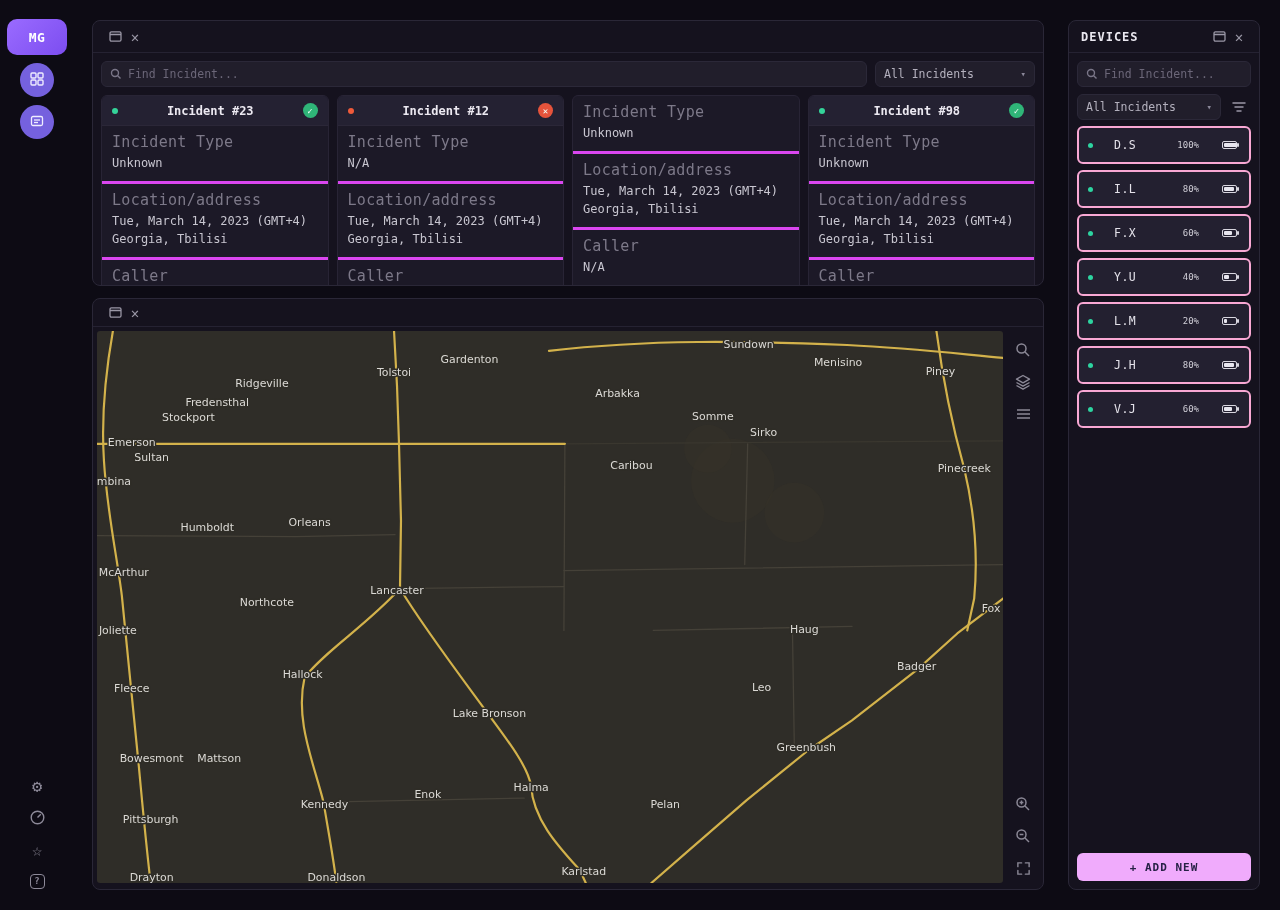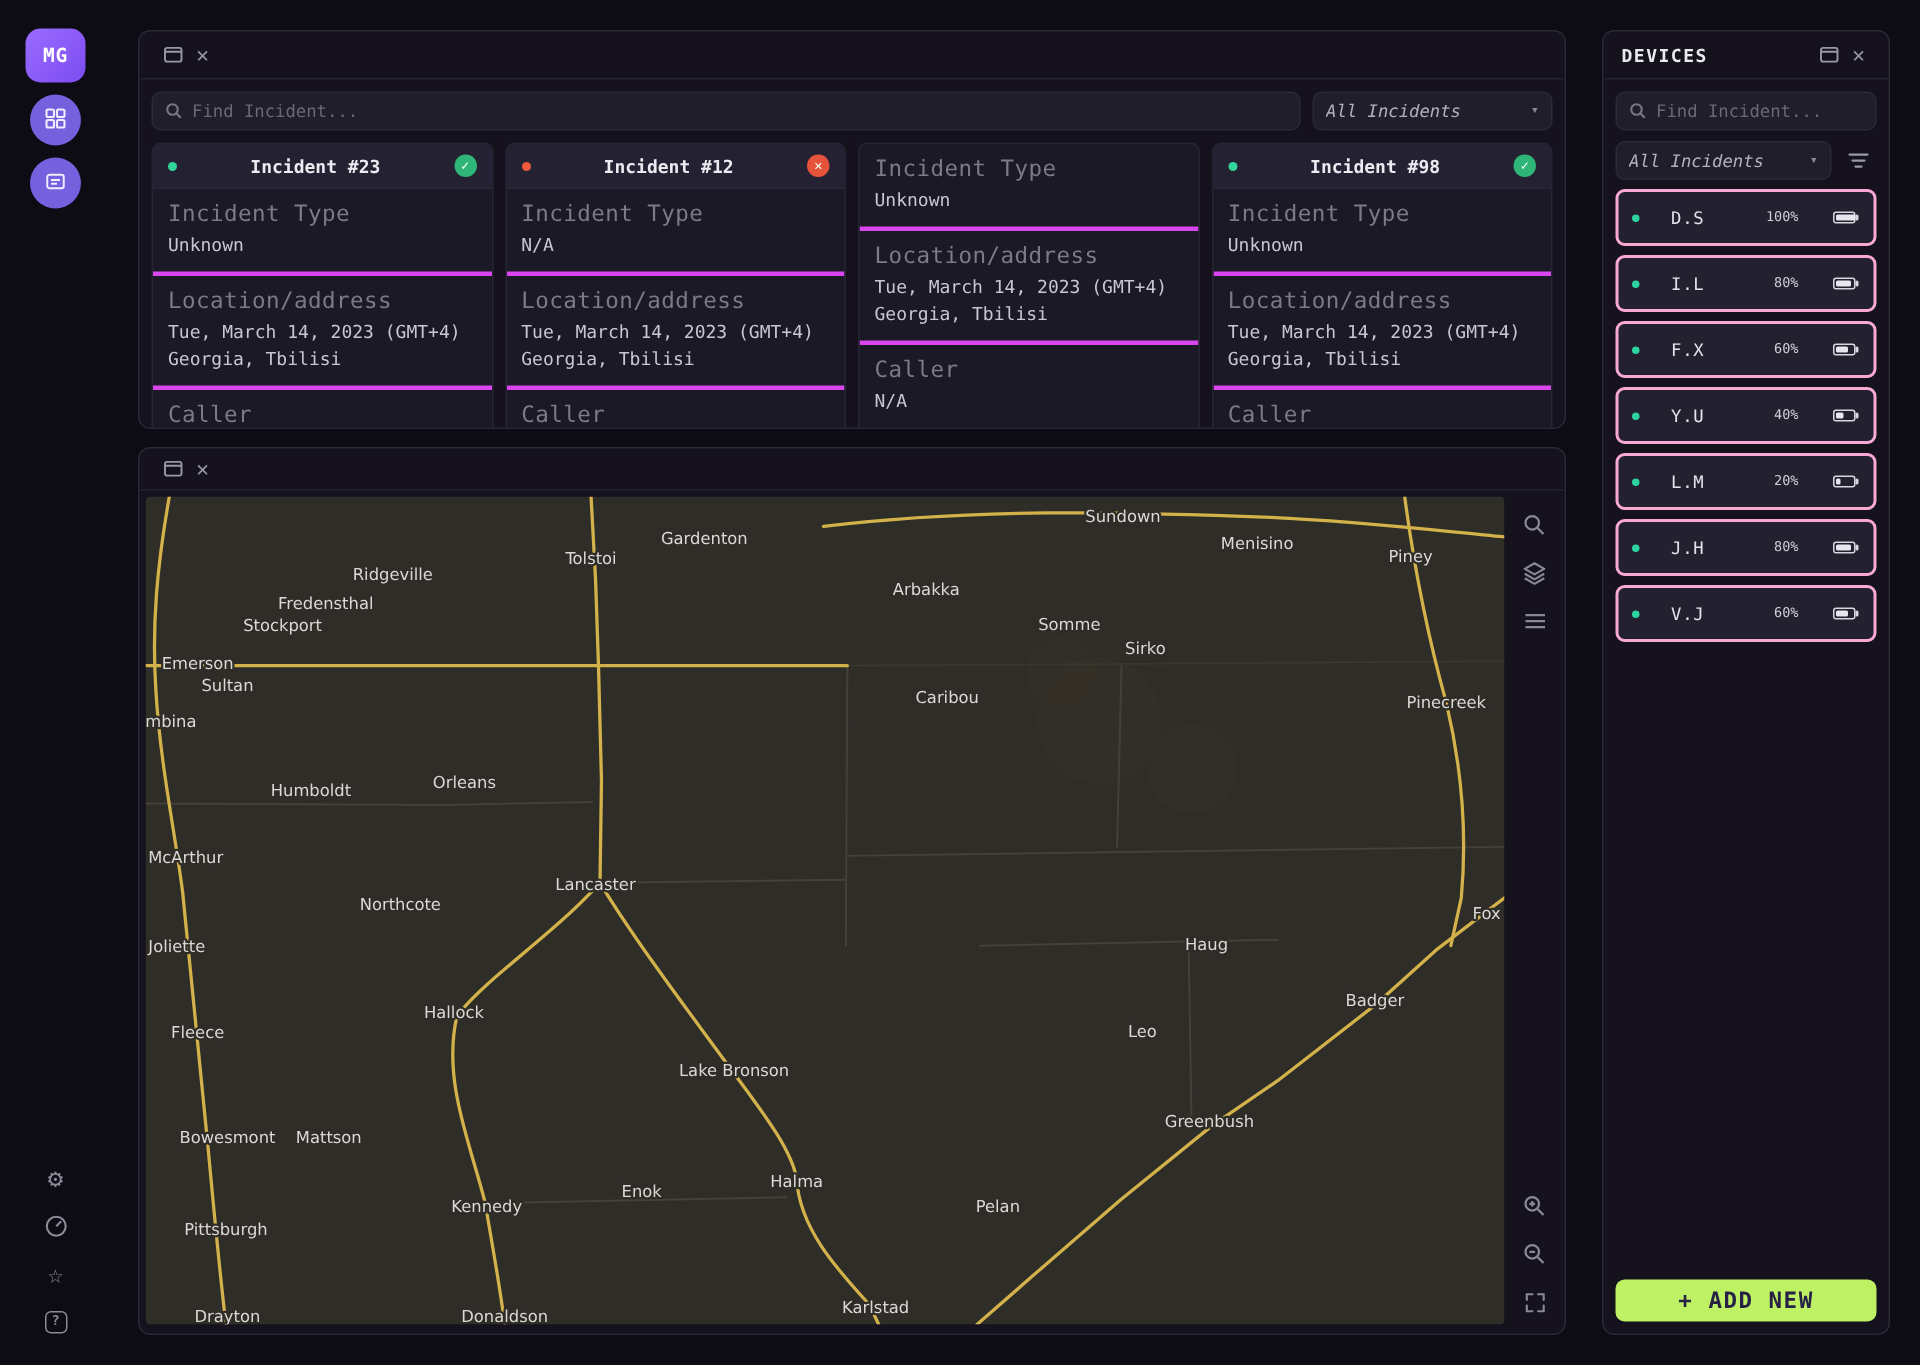--- a/index.html
+++ b/index.html
@@ -3,21 +3,21 @@
 <meta charset="utf-8">
 <style>
   * { margin:0; padding:0; box-sizing:border-box; }
   html,body { background:#0d0b14; }
   .app { position:relative; width:1280px; height:910px; overflow:hidden;
          background:#0d0b14; font-family:"DejaVu Sans Mono", monospace; }
 
   
   .sidebar { position:absolute; left:0; top:0; width:74px; height:910px;
              display:flex; flex-direction:column; align-items:center; }
-  .logo { margin-top:19px; width:40px; height:36px; border-radius:10px;
+  .logo { margin-top:19px; width:60px; height:36px; border-radius:10px;
           background:linear-gradient(135deg,#9a6bff,#7c4df0);
           display:grid; place-items:center; color:#fff; font-size:13px; font-weight:bold; letter-spacing:.5px; }
   .nav-btn { margin-top:8px; width:34px; height:34px; border-radius:50%;
              background:#7561de; display:grid; place-items:center; color:#efedff; cursor:pointer; }
   .nav-btn:first-of-type { margin-top:18px; }
   .side-bottom { margin-top:auto; margin-bottom:20px; display:flex; flex-direction:column;
                  align-items:center; gap:14px; color:#8d8a99; }
   .side-ic { width:18px; height:18px; display:grid; place-items:center; font-size:17px; cursor:pointer; }
   .help-box { width:15px; height:15px; border:1.5px solid #8d8a99; border-radius:4px;
               font-size:9px; font-weight:bold; display:grid; place-items:center; }
@@ -33,21 +33,21 @@
   .close-x { font-size:14px; line-height:1; }
 
   
   .search { height:26px; background:#211e2b; border:1px solid #2b2838; border-radius:6px;
             display:flex; align-items:center; gap:6px; padding:0 8px; }
   .search input { flex:1; background:transparent; border:none; outline:none;
                   font:11.5px "DejaVu Sans Mono", monospace; color:#cfcdd6; }
   .search input::placeholder { color:#6b6678; }
   .selectbox { height:26px; background:#211e2b; border:1px solid #2b2838; border-radius:6px;
                display:flex; align-items:center; padding:0 8px; gap:2px;
-               font-size:11.5px; color:#b3b0bd; cursor:pointer;font-style:italic; }
+               font-size:11.5px; color:#b3b0bd; cursor:pointer; }
   .selectbox .sel-label { flex:1; white-space:nowrap; overflow:hidden; }
   .chev { font-size:9px; color:#8a8799; }
 
   
   #incidents { left:92px; top:20px; width:952px; height:266px; }
   .inc-body { padding:8px; flex:1; display:flex; flex-direction:column; }
   .inc-controls { display:flex; gap:8px; }
   .inc-controls .search { flex:1; }
   .inc-controls .selectbox { width:160px; }
   .cards { margin-top:8px; flex:1; display:grid; grid-template-columns:repeat(4,1fr); gap:8px; }
@@ -92,22 +92,22 @@
   .dev-filter-row .selectbox { flex:1; }
   .filter-btn { width:24px; height:24px; display:grid; place-items:center; color:#9a97a6; cursor:pointer; }
   .dev-row { margin-top:6px; height:26px; flex:0 0 26px; background:#232030; border:2px solid #f9a8d4;
              border-radius:6px; display:flex; align-items:center; gap:21px; padding:17px 9px; cursor:pointer; }
   .dev-name { flex:1; font-size:11.5px; color:#e4e2ea; letter-spacing:.5px; }
   .dev-pct { font-size:9px; color:#cfcdd6; }
   .batt { position:relative; width:15px; height:8px; border:1px solid #d8d6df; border-radius:2px;
           margin-left:2px; margin-right:3px; flex:0 0 15px; }
   .batt-fill { position:absolute; left:1px; top:1px; bottom:1px; background:#e7e5ee; border-radius:1px; }
   .batt-nub { position:absolute; right:-3px; top:1px; width:2px; height:4px; background:#d8d6df; border-radius:1px; }
-  .add-btn { margin-top:auto; height:28px; flex:0 0 28px; background:#bef264; color:#262145;
-             font-size:15px; font-weight:bold; letter-spacing:1px; border-radius:6px;
+  .add-btn { margin-top:auto; height:28px; flex:0 0 28px; background:#f0abfc; color:#262145;
+             font-size:11px; font-weight:bold; letter-spacing:1px; border-radius:6px;
              display:grid; place-items:center; cursor:pointer; }
 </style>
 </head>
 <body>
 
 <div class="app">
 
   <div class="sidebar">
     <div class="logo">MG</div>
     <div class="nav-btn">

